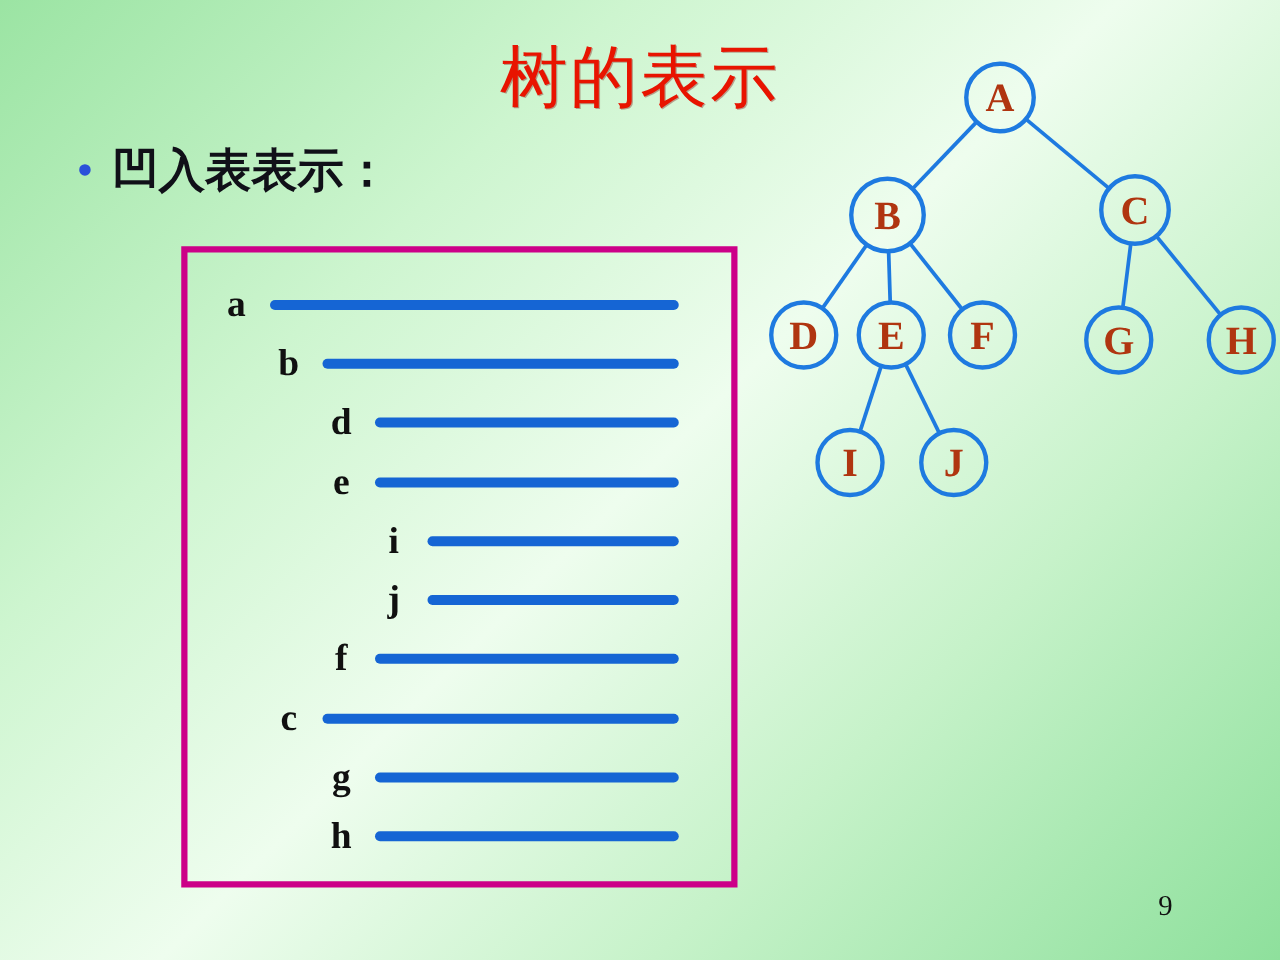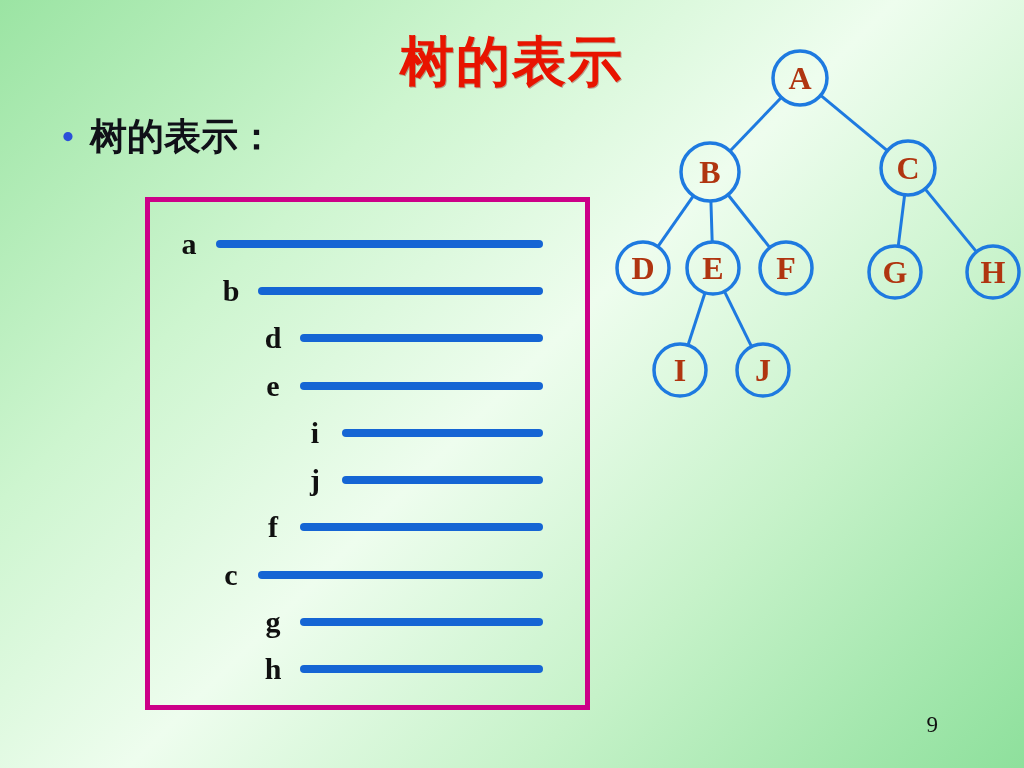--- a/index.html
+++ b/index.html
@@ -6,21 +6,21 @@
   .slide{
     position:relative;
     width:1024px;height:768px;
     overflow:hidden;
     background:linear-gradient(135deg,#9be4a3 0%,#cdf5cf 28%,#eefdee 50%,#c6f2c9 72%,#8ee09c 100%);
     font-family:"Liberation Serif", serif;
   }
   .title{
     position:absolute;top:26px;left:0;width:100%;
     margin:0;text-align:center;
-    font-size:54px;font-weight:bold;
+    font-size:54px;font-weight:normal;
     color:var(--title,#e81400);
     letter-spacing:2px;
     text-shadow:1px 1px 0 rgba(120,0,0,.35);
   }
   .bullet-line{
     position:absolute;top:112px;left:62px;
     font-size:37px;font-weight:700;
     color:var(--bullet-text,#101018);
     display:flex;align-items:center;
   }
@@ -61,21 +61,21 @@
 </style>
 </head>
 <body>
 
 <div class="slide">
 
   <h1 class="title">树的表示</h1>
 
   <div class="bullet-line">
     <span class="dot">•</span>
-    <span>树的表示：</span>
+    <span>凹入表表示：</span>
   </div>
 
   <div class="indent-box">
     <div class="indent-list">
         <div class="row" style="padding-left: 26px;">
           <span class="lbl">a</span>
           <span class="bar"></span>
         </div>
         <div class="row" style="padding-left: 68px;">
           <span class="lbl">b</span>

